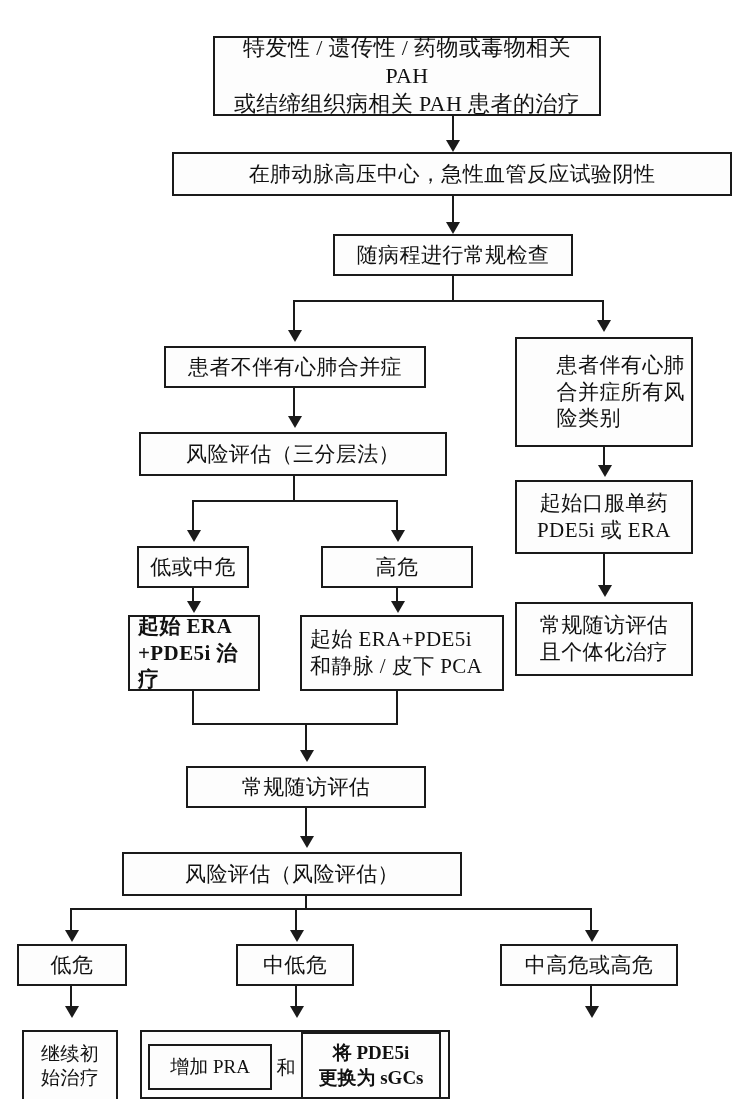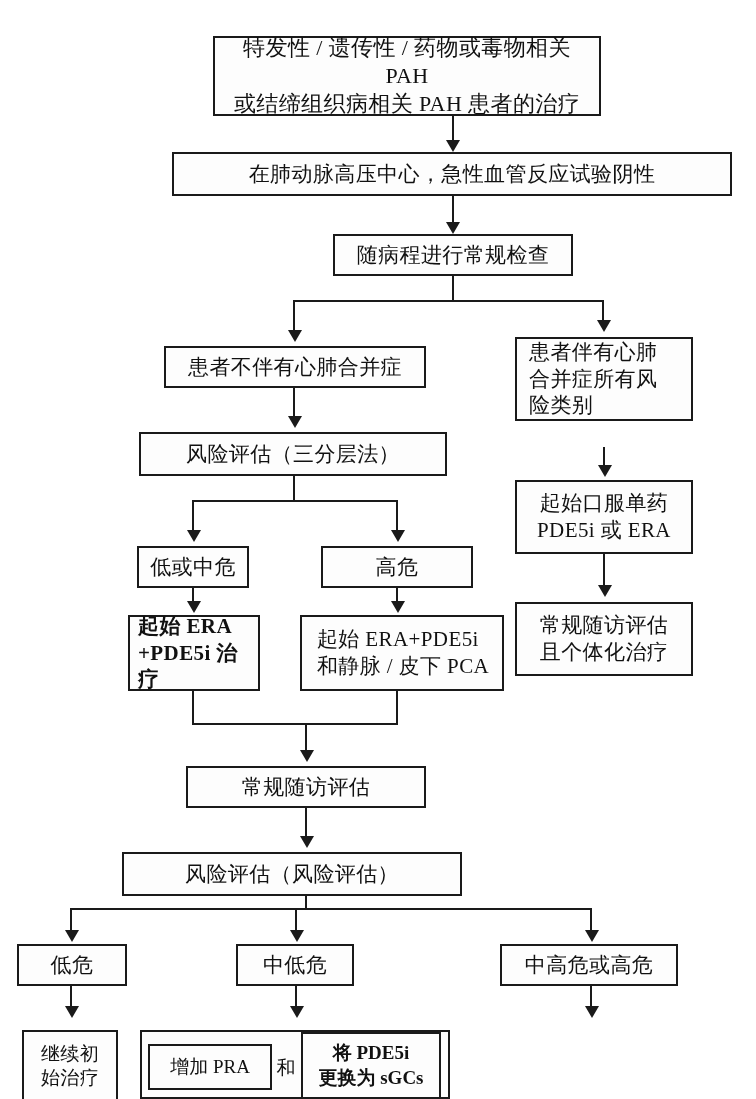--- a/index.html
+++ b/index.html
@@ -96,21 +96,21 @@
   </div>
 
   <div class="node fs21" style="left:333px; top:234px; width:240px; height:42px;">
     <span class="txt">随病程进行常规检查</span>
   </div>
 
   <div class="node fs21" style="left:164px; top:346px; width:262px; height:42px;">
     <span class="txt">患者不伴有心肺合并症</span>
   </div>
 
-  <div class="node fs21" style="left:515px; top:337px; width:178px; height:84px; justify-content:flex-start; padding-left:12px;">
+  <div class="node fs21" style="left:515px; top:337px; width:178px; height:110px; justify-content:flex-end; padding-left:12px;">
     <span class="txt" style="text-align:left;">患者伴有心肺
 合并症所有风
 险类别</span>
   </div>
 
   <div class="node fs21" style="left:139px; top:432px; width:308px; height:44px;">
     <span class="txt">风险评估（三分层法）</span>
   </div>
 
   <div class="node fs21" style="left:137px; top:546px; width:112px; height:42px;">
@@ -119,21 +119,21 @@
 
   <div class="node fs21" style="left:321px; top:546px; width:152px; height:42px;">
     <span class="txt">高危</span>
   </div>
 
   <div class="node fs21" style="left:128px; top:615px; width:132px; height:76px; justify-content:flex-start; padding-left:8px;font-weight:bold;">
     <span class="txt" style="text-align:left;">起始 ERA
 +PDE5i 治疗</span>
   </div>
 
-  <div class="node fs21" style="left:300px; top:615px; width:204px; height:76px; justify-content:center; padding-left:8px;">
+  <div class="node fs21" style="left:300px; top:615px; width:204px; height:76px; justify-content:flex-start; padding-left:8px;">
     <span class="txt" style="text-align:left;">起始 ERA+PDE5i
 和静脉 / 皮下 PCA</span>
   </div>
 
   <div class="node fs21" style="left:515px; top:480px; width:178px; height:74px;">
     <span class="txt">起始口服单药
 PDE5i 或 ERA</span>
   </div>
 
   <div class="node fs21" style="left:515px; top:602px; width:178px; height:74px;">

